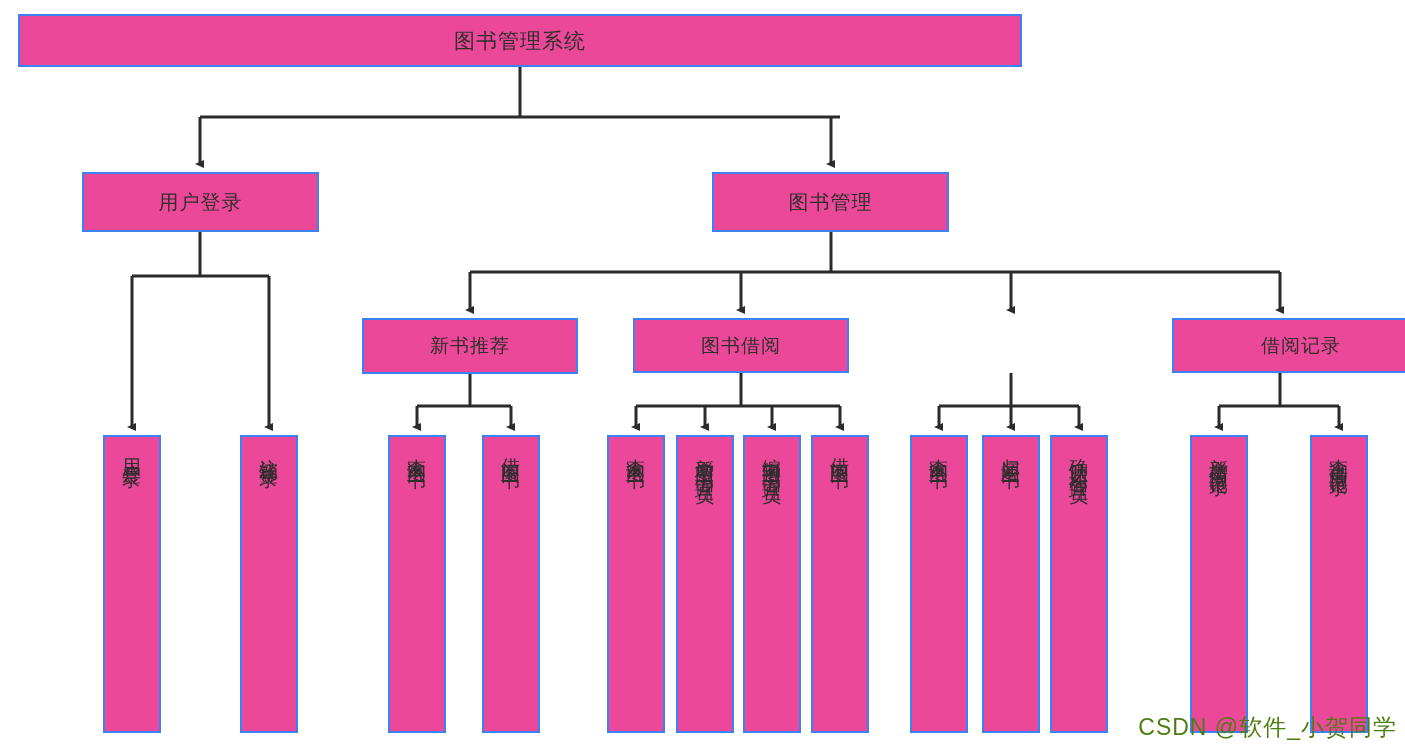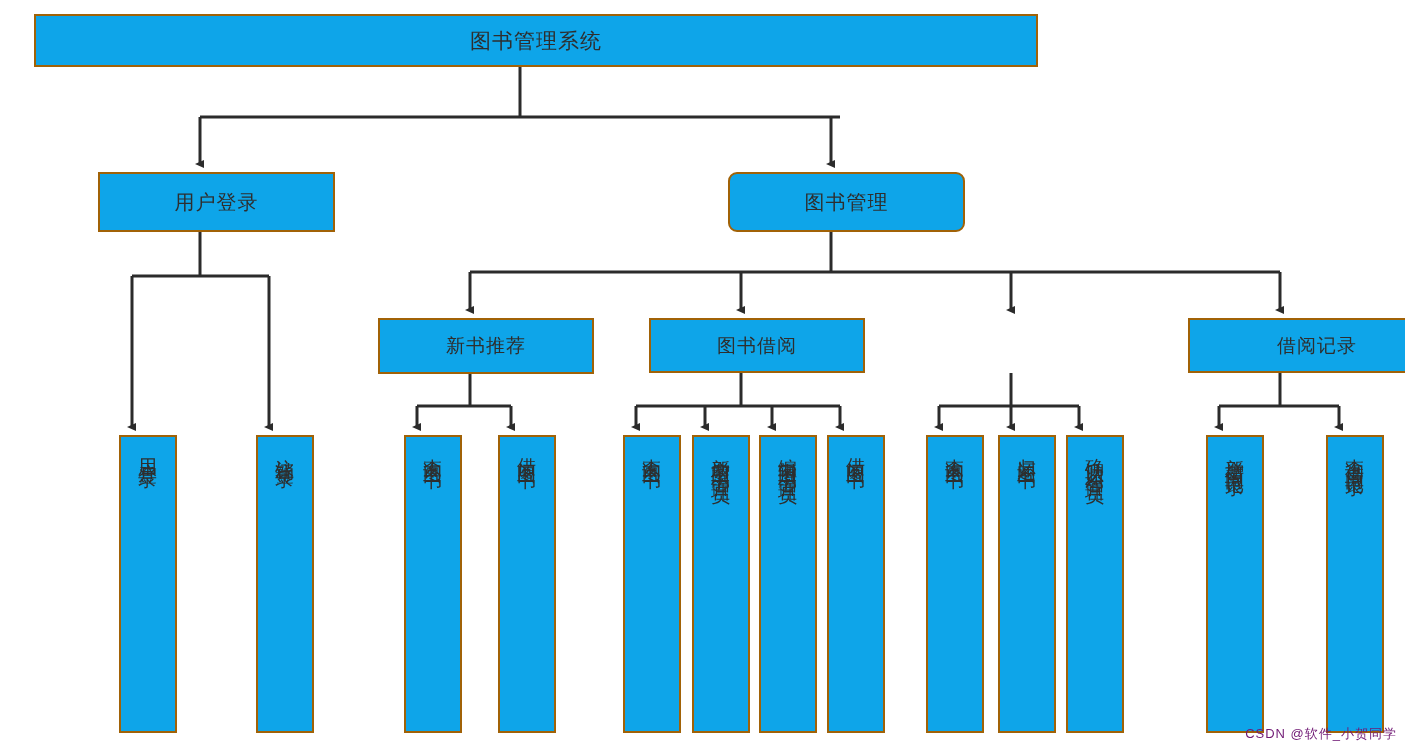--- a/index.html
+++ b/index.html
@@ -15,28 +15,27 @@
     position:absolute;left:0;top:0;width:1405px;height:747px;
   }
   
   #connector-layer{
     position:absolute;left:0;top:0;width:1405px;height:747px;
     pointer-events:none;
   }
   .node-box{
     position:absolute;
     box-sizing:border-box;
-    background:#0ea5e9;
-    border:2px solid #a16207;
+    background:#ec4899;
+    border:2px solid #3b82f6;
     display:flex;
     align-items:center;
     justify-content:center;
     color:#2e2e2e;
     z-index:2;
-    margin-left:16px;
   }
   .node-box.level0{
     font-size:21px;
   }
   .node-box.level1{
     font-size:20px;
   }
   .node-box.level2{
     font-size:19px;
   }
@@ -56,22 +55,22 @@
     color:#2e2e2e;
   }
   .node-label{
     white-space:nowrap;
     letter-spacing:1px;
   }
   #watermark{
     position:absolute;
     right:8px;
     bottom:4px;
-    font-size:13px;
-    color:#701a75;
+    font-size:23px;
+    color:#4d7c0f;
     letter-spacing:1px;
     z-index:3;
     white-space:nowrap;
   }
 </style>
 </head>
 <body>
 
 <div id="diagram-root">
 
@@ -125,21 +124,21 @@
     </g>
   </svg>
 
   <div class="node-box level0" style="left:18px;top:14px;width:1004px;height:53px;">
     <span class="node-label">图书管理系统</span>
   </div>
 
   <div class="node-box level1" style="left:82px;top:172px;width:237px;height:60px;">
     <span class="node-label">用户登录</span>
   </div>
-  <div class="node-box level1" style="left:712px;top:172px;width:237px;height:60px;border-radius:9px;">
+  <div class="node-box level1" style="left:712px;top:172px;width:237px;height:60px;">
     <span class="node-label">图书管理</span>
   </div>
 
   <div class="node-box level2" style="left:362px;top:318px;width:216px;height:56px;">
     <span class="node-label">新书推荐</span>
   </div>
   <div class="node-box level2" style="left:633px;top:318px;width:216px;height:55px;">
     <span class="node-label">图书借阅</span>
   </div>
   <div class="node-box level2" style="left:1172px;top:318px;width:258px;height:55px;">

